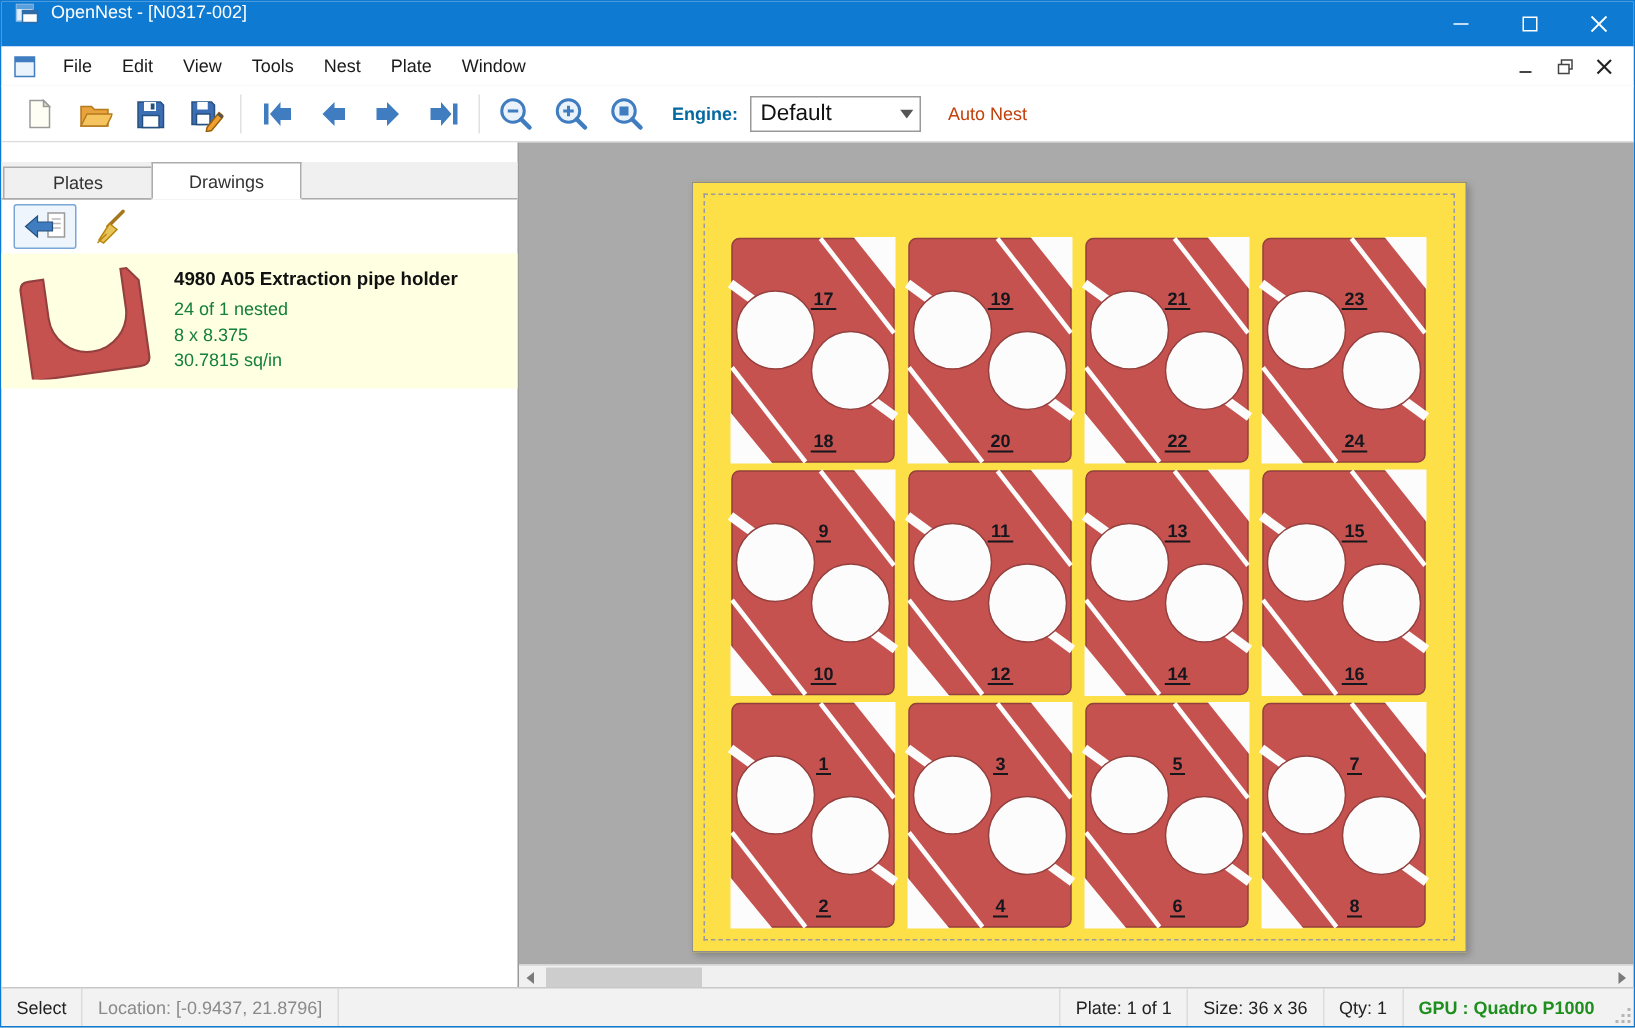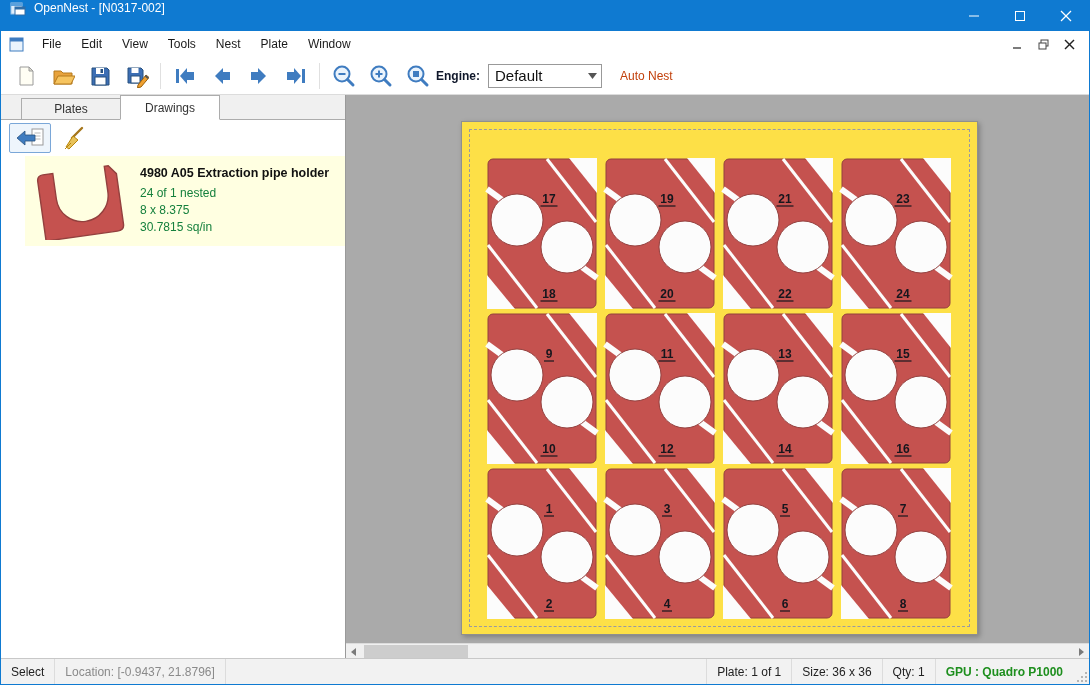--- a/index.html
+++ b/index.html
@@ -18,29 +18,29 @@
   .menubar{position:absolute;left:0;top:30px;right:0;height:26px;background:#fff;border-bottom:1px solid #e6e6e6;display:flex;align-items:center;font-size:12px;color:#1a1a1a;}
   .menubar .mdiicon{margin:0 8px 0 8px;display:flex;}
   .menu-item{padding:4px 10px;cursor:default;}
   .menubar .spacer{flex:1;}
   .mdibtn{width:24px;height:20px;display:flex;align-items:center;justify-content:center;margin-right:2px;}
 
   
   .toolbar{position:absolute;left:0;top:56px;right:0;height:38px;background:#fff;border-bottom:1px solid #dcdcdc;display:flex;align-items:center;padding-left:6px;box-sizing:border-box;}
   .tbtn{width:37px;height:32px;display:flex;align-items:center;justify-content:center;border-radius:3px;}
   .tsep{width:1px;height:26px;background:#e0e0e0;margin:0 5px;}
-  .engine-label{font-size:12px;font-weight:bold;margin:0 8px 0 0;color:#0f172a;}
+  .engine-label{font-size:12px;font-weight:bold;margin:0 8px 0 12px;color:#0369a1;}
   .combo{width:112px;height:22px;border:1px solid #999;background:#fff;display:flex;align-items:center;font-size:15px;color:#111;}
   .combo .val{flex:1;padding-left:6px;}
   .combo .arrow{width:18px;display:flex;align-items:center;justify-content:center;}
   .autonest{font-size:12px;color:#c2410c;margin-left:18px;}
 
   
   .sidebar{position:absolute;left:0;top:94px;width:345px;bottom:25px;background:#fff;border-right:1px solid #9a9a9a;box-sizing:border-box;}
-  .tabstrip{height:25px;background:#f0f0f0;display:flex;align-items:flex-end;padding-left:20px;position:relative;}
+  .tabstrip{height:25px;background:#f0f0f0;display:flex;align-items:flex-end;padding-left:1px;position:relative;margin-top:13px;}
   .tabstrip:after{content:"";position:absolute;left:0;right:0;bottom:0;height:1px;background:#acacac;}
   .tab{width:100px;height:22px;box-sizing:border-box;border:1px solid #acacac;background:#f0f0f0;display:flex;align-items:center;justify-content:center;font-size:12px;color:#333;margin-right:-1px;}
   .tab.active{height:25px;background:#fff;border-bottom:1px solid #fff;position:relative;z-index:3;}
   .panel-toolbar{height:36px;display:flex;align-items:center;gap:8px;padding-left:8px;}
   .pbtn{height:28px;display:flex;align-items:center;justify-content:center;}
   .pbtn.bordered{width:40px;border:1px solid #7aa7d8;background:#eef5fc;border-radius:2px;}
   .part-item{display:flex;gap:12px;padding:6px 8px;align-items:flex-start;cursor:default;}
   .part-info .t{font-size:12.5px;font-weight:bold;color:#111;margin:4px 0 5px;}
   .part-info .m{font-size:12px;color:#15803d;line-height:17px;}
 
@@ -240,21 +240,21 @@
           </svg>
       </div>
       <div class="pbtn">
         <svg width="26" height="24">
             <line x1="23" y1="2" x2="13" y2="12" stroke="#a5761c" stroke-width="2.4" stroke-linecap="round"></line>
             <polygon points="7,21 14,10 19,14 10,23" fill="#e8c25a" stroke="#b8860b"></polygon>
             <line x1="6" y1="23" x2="12" y2="17" stroke="#b8860b" stroke-width="1"></line>
           </svg>
       </div>
     </div>
-    <div class="part-item" id="part-item" style="background: rgb(255, 255, 225); margin-left: 24px;">
+    <div class="part-item" id="part-item" style="background: rgb(255, 255, 225);">
       <svg width="95" height="78" viewBox="0 0 95 78">
         <g transform="rotate(-8 47 40)">
           <path id="thumb-path" d="M8,74 L8,14 Q8,8 14,8 L24,8 L24,34 A26 26 0 0 0 76,34 L76,8 L80,8 L87,17 L87,68 Q87,74 80,74 Z" fill="#c5524f" stroke="#93403e" stroke-width="1.4"></path>
         </g>
       </svg>
       <div class="part-info">
         <div class="t">4980 A05 Extraction pipe holder</div>
         <div class="m">24 of 1 nested</div>
         <div class="m">8 x 8.375</div>
         <div class="m">30.7815 sq/in</div>

